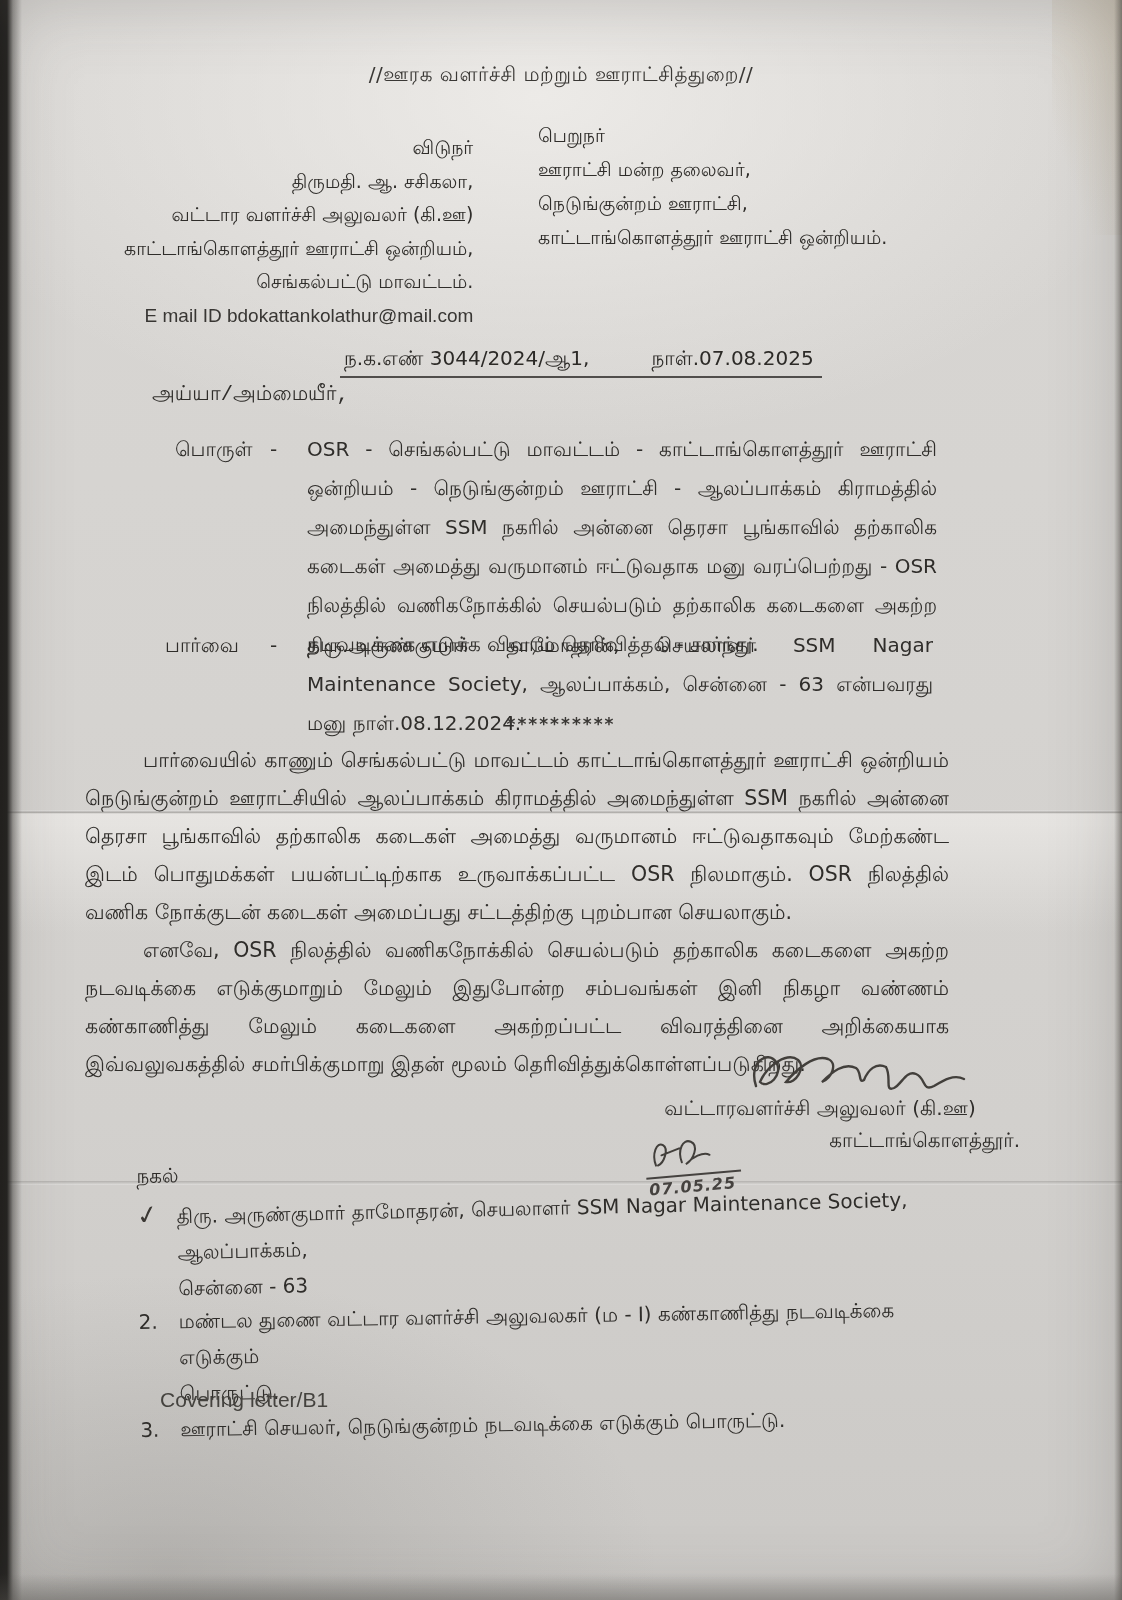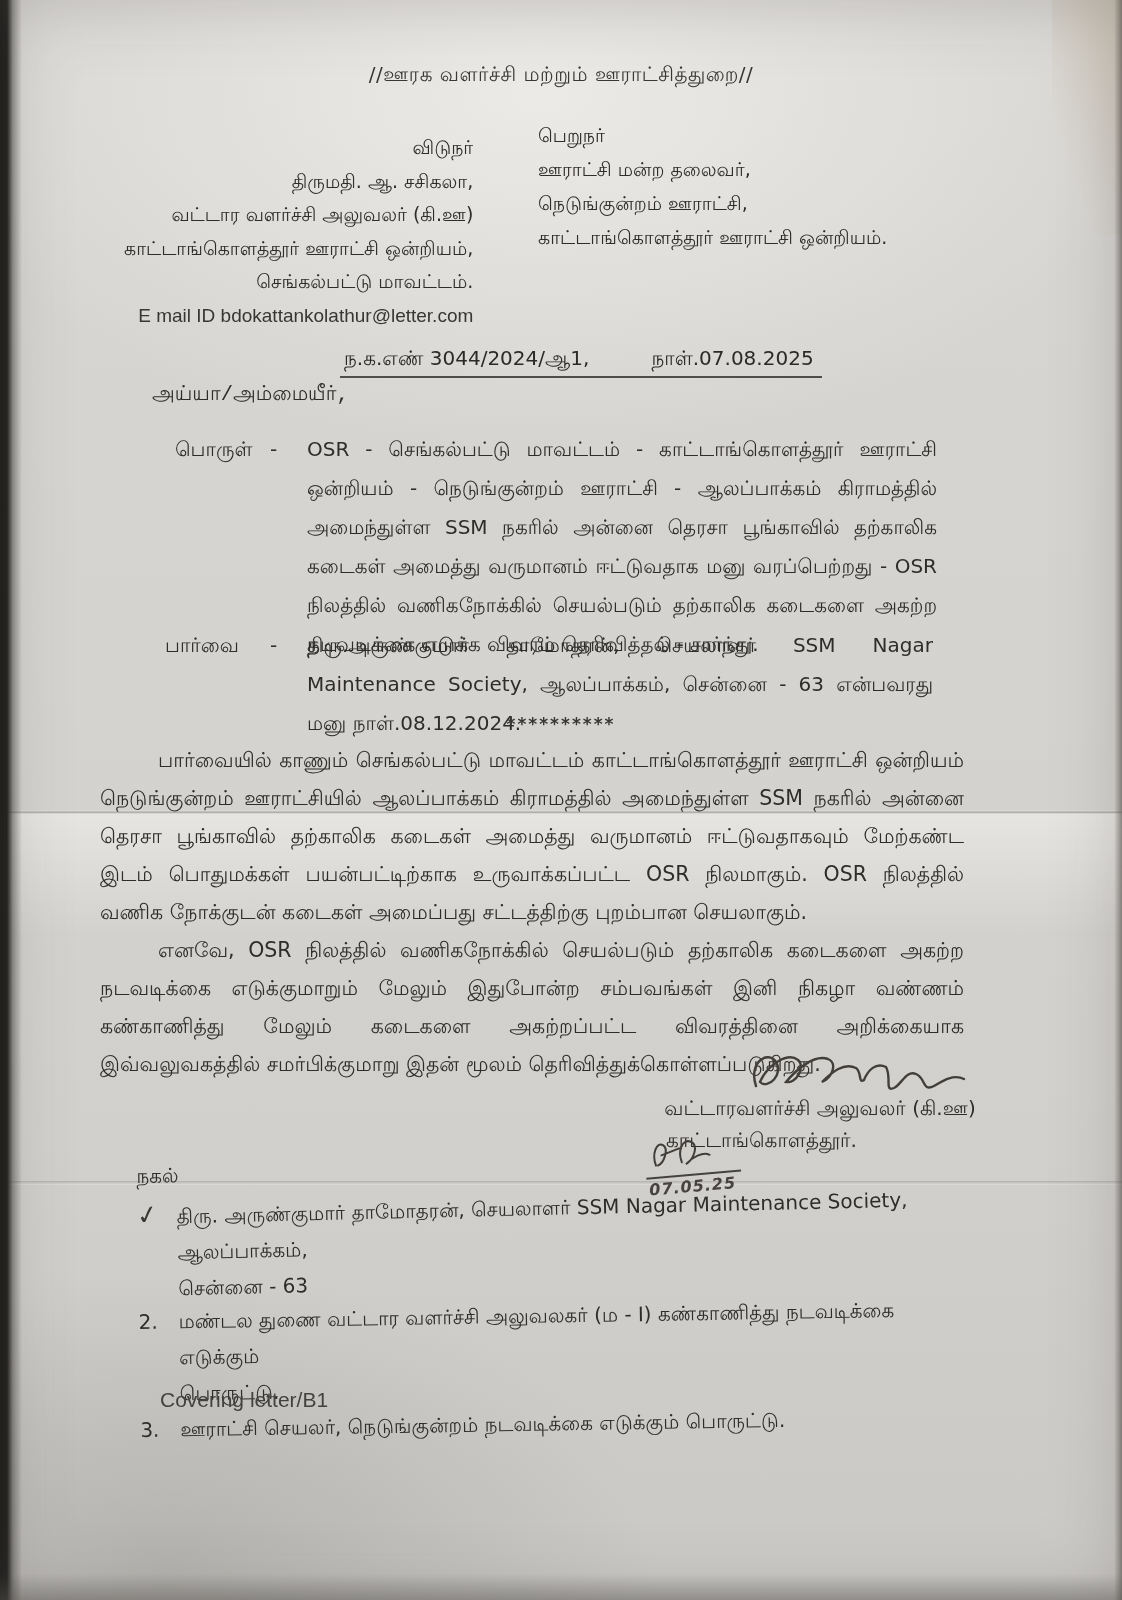--- a/index.html
+++ b/index.html
@@ -43,26 +43,26 @@
   .subject{top:430px;left:175px;width:762px;justify-content:center;}
   .view{top:626px;left:165px;width:768px;}
   .lab{flex:none;}
   .subject .lab{width:95px;}
   .view .lab{width:105px;}
   .dash{flex:none;width:37px;text-align:left;}
   .ltext{flex:1;text-align:justify;white-space:normal;}
 
   .stars{top:714px;left:0;width:100%;text-align:center;font-size:17px;font-weight:bold;letter-spacing:2px;color:#3a3835;}
 
-  .body-block{position:absolute;top:741px;left:100px;width:864px;font-size:20.5px;line-height:38px;text-align:justify;}
+  .body-block{position:absolute;top:741px;left:85px;width:864px;font-size:20.5px;line-height:38px;text-align:justify;}
   .body-block p{margin:0;text-indent:58px;}
 
   .sig-svg{position:absolute;top:1044px;left:738px;}
   .sig-name{position:absolute;top:1096px;left:630px;width:380px;text-align:center;font-size:20px;}
-  .sig-place{position:absolute;top:1128px;left:666px;width:380px;text-align:left;font-size:20px;}
+  .sig-place{position:absolute;top:1128px;left:640px;width:380px;text-align:right;font-size:20px;}
   .initials{position:absolute;top:1133px;left:646px;width:120px;transform:rotate(-3deg);}
   .initials .date{font-size:16px;font-style:italic;font-weight:bold;color:#45423f;
     border-top:2px solid #45423f;display:inline-block;padding:1px 6px 0 2px;transform:rotate(-2deg);letter-spacing:1px;}
 
   .copies{position:absolute;top:1158px;left:136px;width:905px;font-size:20px;line-height:36px;
     transform:rotate(-0.9deg);transform-origin:left top;}
   .copies-label{margin-bottom:2px;}
   .copy-item{display:flex;align-items:flex-start;}
   .marker{flex:none;width:40px;}
   .check{font-size:26px;font-weight:bold;color:#3a3733;transform:rotate(-10deg);display:inline-block;line-height:30px;}
@@ -86,21 +86,21 @@
   <div class="vignette"></div>
 
   <div class="txt header">//ஊரக வளர்ச்சி மற்றும் ஊராட்சித்துறை//</div>
 
   <div class="txt from">
     <div>விடுநர்</div>
     <div>திருமதி. ஆ. சசிகலா,</div>
     <div>வட்டார வளர்ச்சி அலுவலர் (கி.ஊ)</div>
     <div>காட்டாங்கொளத்தூர் ஊராட்சி ஒன்றியம்,</div>
     <div>செங்கல்பட்டு மாவட்டம்.</div>
-    <div class="latin">E mail ID bdokattankolathur@letter.com</div>
+    <div class="latin">E mail ID bdokattankolathur@mail.com</div>
   </div>
 
   <div class="txt to">
     <div>பெறுநர்</div>
     <div>ஊராட்சி மன்ற தலைவர்,</div>
     <div>நெடுங்குன்றம் ஊராட்சி,</div>
     <div>காட்டாங்கொளத்தூர் ஊராட்சி ஒன்றியம்.</div>
   </div>
 
   <div class="txt refline">

